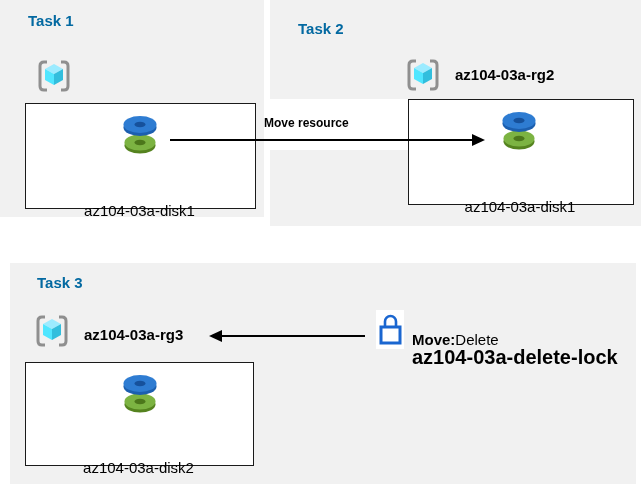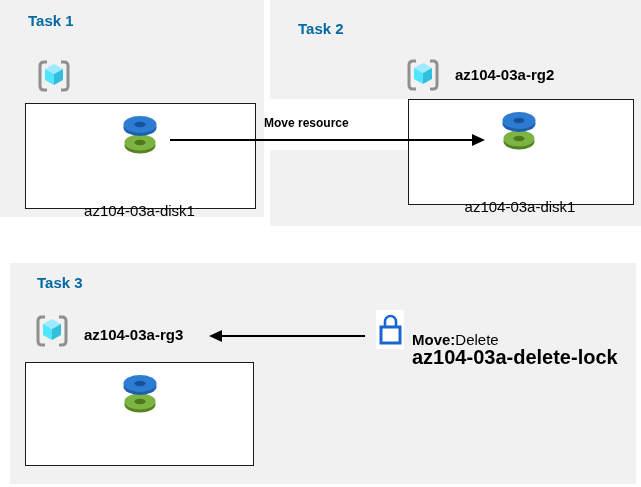--- a/index.html
+++ b/index.html
@@ -120,20 +120,21 @@
     <ellipse cx="23" cy="31.5" rx="15.5" ry="8" fill="#55831F"></ellipse>
     <ellipse cx="23" cy="28.5" rx="15.5" ry="8" fill="#7CB342"></ellipse>
     <ellipse cx="23" cy="28.5" rx="5.5" ry="2.8" fill="#4C771B"></ellipse>
     <ellipse cx="23" cy="13.5" rx="16.5" ry="8.5" fill="#1C5FAF"></ellipse>
     <ellipse cx="23" cy="10.5" rx="16.5" ry="8.5" fill="#2E7CD2"></ellipse>
     <ellipse cx="23" cy="10.5" rx="5.5" ry="2.8" fill="#16519B"></ellipse>
   </svg>
 
   <div class="res-label" id="res-label-1">az104-03a-disk1</div>
   <div class="res-label" id="res-label-2">az104-03a-disk1</div>
+  <div class="res-label" id="res-label-3">az104-03a-disk2</div>
 
   <div id="move-label-box"></div>
   <div class="arrow-line" id="move-arrow-line"></div>
   <div class="arrow-head" id="move-arrow-head"></div>
   <div id="move-label">Move resource</div>
 
   <div class="arrow-line" id="lock-arrow-line"></div>
   <div class="arrow-head" id="lock-arrow-head"></div>
   <div id="lock-box">
     <svg width="28" height="39" viewBox="0 0 28 39">

